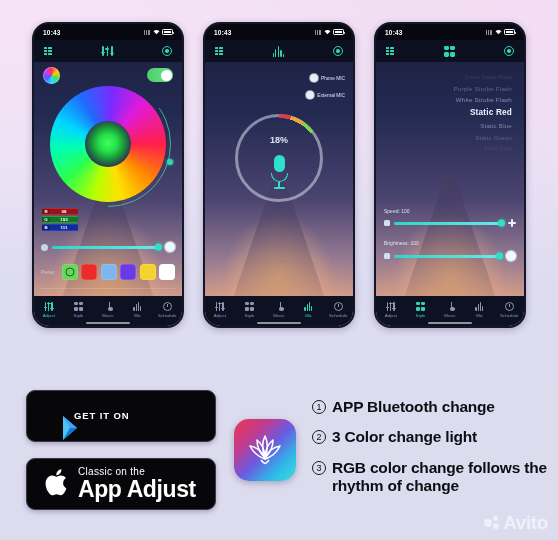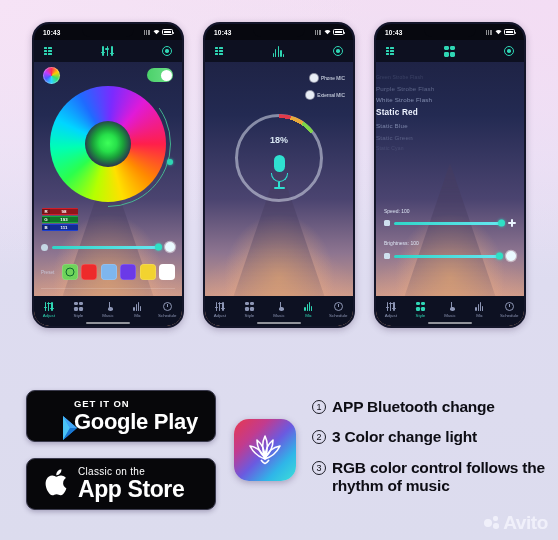--- a/index.html
+++ b/index.html
@@ -142,21 +142,21 @@
      mask:radial-gradient(circle, transparent 0 40px, #000 40px); }
   .pct{ position:absolute; left:0; right:0; top:18px; text-align:center; font-size:9px; font-weight:bold; color:#d8e6f2;}
   .micico{ position:absolute; left:50%; top:38px; transform:translateX(-50%); width:18px;height:30px;}
   .micico .cap{ width:11px;height:17px;border-radius:6px;background:#2fe0d0; margin:0 auto;}
   .micico .arc{ width:17px;height:9px;border:1.6px solid #2fe0d0;border-top:none;border-radius:0 0 9px 9px;margin:1px auto 0;}
   .micico .stem{ width:1.8px;height:5px;background:#2fe0d0;margin:0 auto;}
   .micico .base{ width:11px;height:1.8px;background:#2fe0d0;border-radius:1px;margin:0 auto;}
 
   
   .body3{ position:absolute; top:38px; left:0; right:0; bottom:30px; z-index:4;}
-  .picker{ position:absolute; left:0; right:4px; top:8px; text-align:left;}
+  .picker{ position:absolute; left:0; right:12px; top:8px; text-align:right;}
   .pick{ font-size:6.2px; color:#b9c6e6; margin:4.4px 0; letter-spacing:.2px;}
   .pick.f0{ opacity:.16; font-size:5px;}
   .pick.f1{ opacity:.38;}
   .pick.f2{ opacity:.62;}
   .pick.sel{ opacity:1; color:#eef3ff; font-size:8.2px; font-weight:bold; margin:5px 0;}
   .pick.f4{ opacity:.55;}
   .pick.f5{ opacity:.30;}
   .pick.f6{ opacity:.14; font-size:5px;}
 
   .slblock{ position:absolute; left:8px; right:8px; }
@@ -635,34 +635,33 @@
     <svg width="22" height="26" viewBox="0 0 22 26">
       <path d="M1 1 L15 13 L1 25 Z" fill="#2196f3"></path>
       <path d="M1 1 L15 13 L1 25 Z" fill="none"></path>
       <path d="M1 1 L8 13 L1 25 Z" fill="#4ac3f7"></path>
       <path d="M8 13 L15 13 L1 25 Z" fill="#1976d2"></path>
       <path d="M8 13 L15 13 L1 1 Z" fill="#42a5f5"></path>
     </svg>
   </span>
   <span class="txt">
     <div class="small">GET IT ON</div>
-    <div class="big">Google Play</div>
   </span>
 </div>
 
 <div class="badge" id="as">
   <span>
     <svg width="26" height="30" viewBox="0 0 26 30">
       <path d="M20.2 16.1c0-3.3 2.7-4.9 2.8-5-1.5-2.2-3.9-2.5-4.7-2.6-2-.2-3.9 1.2-4.9 1.2-1 0-2.6-1.2-4.3-1.1-2.2 0-4.2 1.3-5.4 3.3-2.3 4-.6 9.9 1.6 13.1 1.1 1.6 2.4 3.4 4.1 3.3 1.6-.07 2.3-1.1 4.2-1.1 1.9 0 2.5 1.1 4.2 1 1.7 0 2.8-1.6 3.9-3.2 1.2-1.8 1.7-3.6 1.7-3.7-.04-.02-3.3-1.3-3.3-5.2z" fill="#fff"></path>
       <path d="M17.1 6.3c.9-1.1 1.5-2.6 1.3-4.1-1.3.05-2.9.9-3.8 2-.8 1-1.5 2.5-1.3 4 1.4.1 2.9-.7 3.8-1.9z" fill="#fff"></path>
     </svg>
   </span>
   <span class="txt">
     <div class="small2">Classic on the</div>
-    <div class="big2">App Store</div>
+    <div class="big2">App Adjust</div>
   </span>
 </div>
 
 <div class="appicon">
   <svg width="40" height="36" viewBox="0 0 40 36">
     <g fill="none" stroke="#ffffff" stroke-width="1.6" stroke-linejoin="round">
       <path d="M20 4 C23 10 23 18 20 26 C17 18 17 10 20 4 Z"></path>
       <path d="M20 26 C15 21 12 14 12 8 C17 12 20 19 20 26 Z"></path>
       <path d="M20 26 C25 21 28 14 28 8 C23 12 20 19 20 26 Z"></path>
       <path d="M20 27 C14 25 8 20 5 14 C12 15 18 20 20 27 Z"></path>
@@ -676,21 +675,21 @@
   <div class="feat">
     <span class="num">1</span>
     <span class="ftxt">APP Bluetooth change</span>
   </div>
   <div class="feat">
     <span class="num">2</span>
     <span class="ftxt">3 Color change light</span>
   </div>
   <div class="feat">
     <span class="num">3</span>
-    <span class="ftxt">RGB color control follows the rhythm of music</span>
+    <span class="ftxt">RGB color change follows the rhythm of change</span>
   </div>
 </div>
 
 <div class="avito">
   <span class="dots">
       <i></i>
       <i></i>
       <i></i>
     </span>
   <span class="wm">Avito</span>

